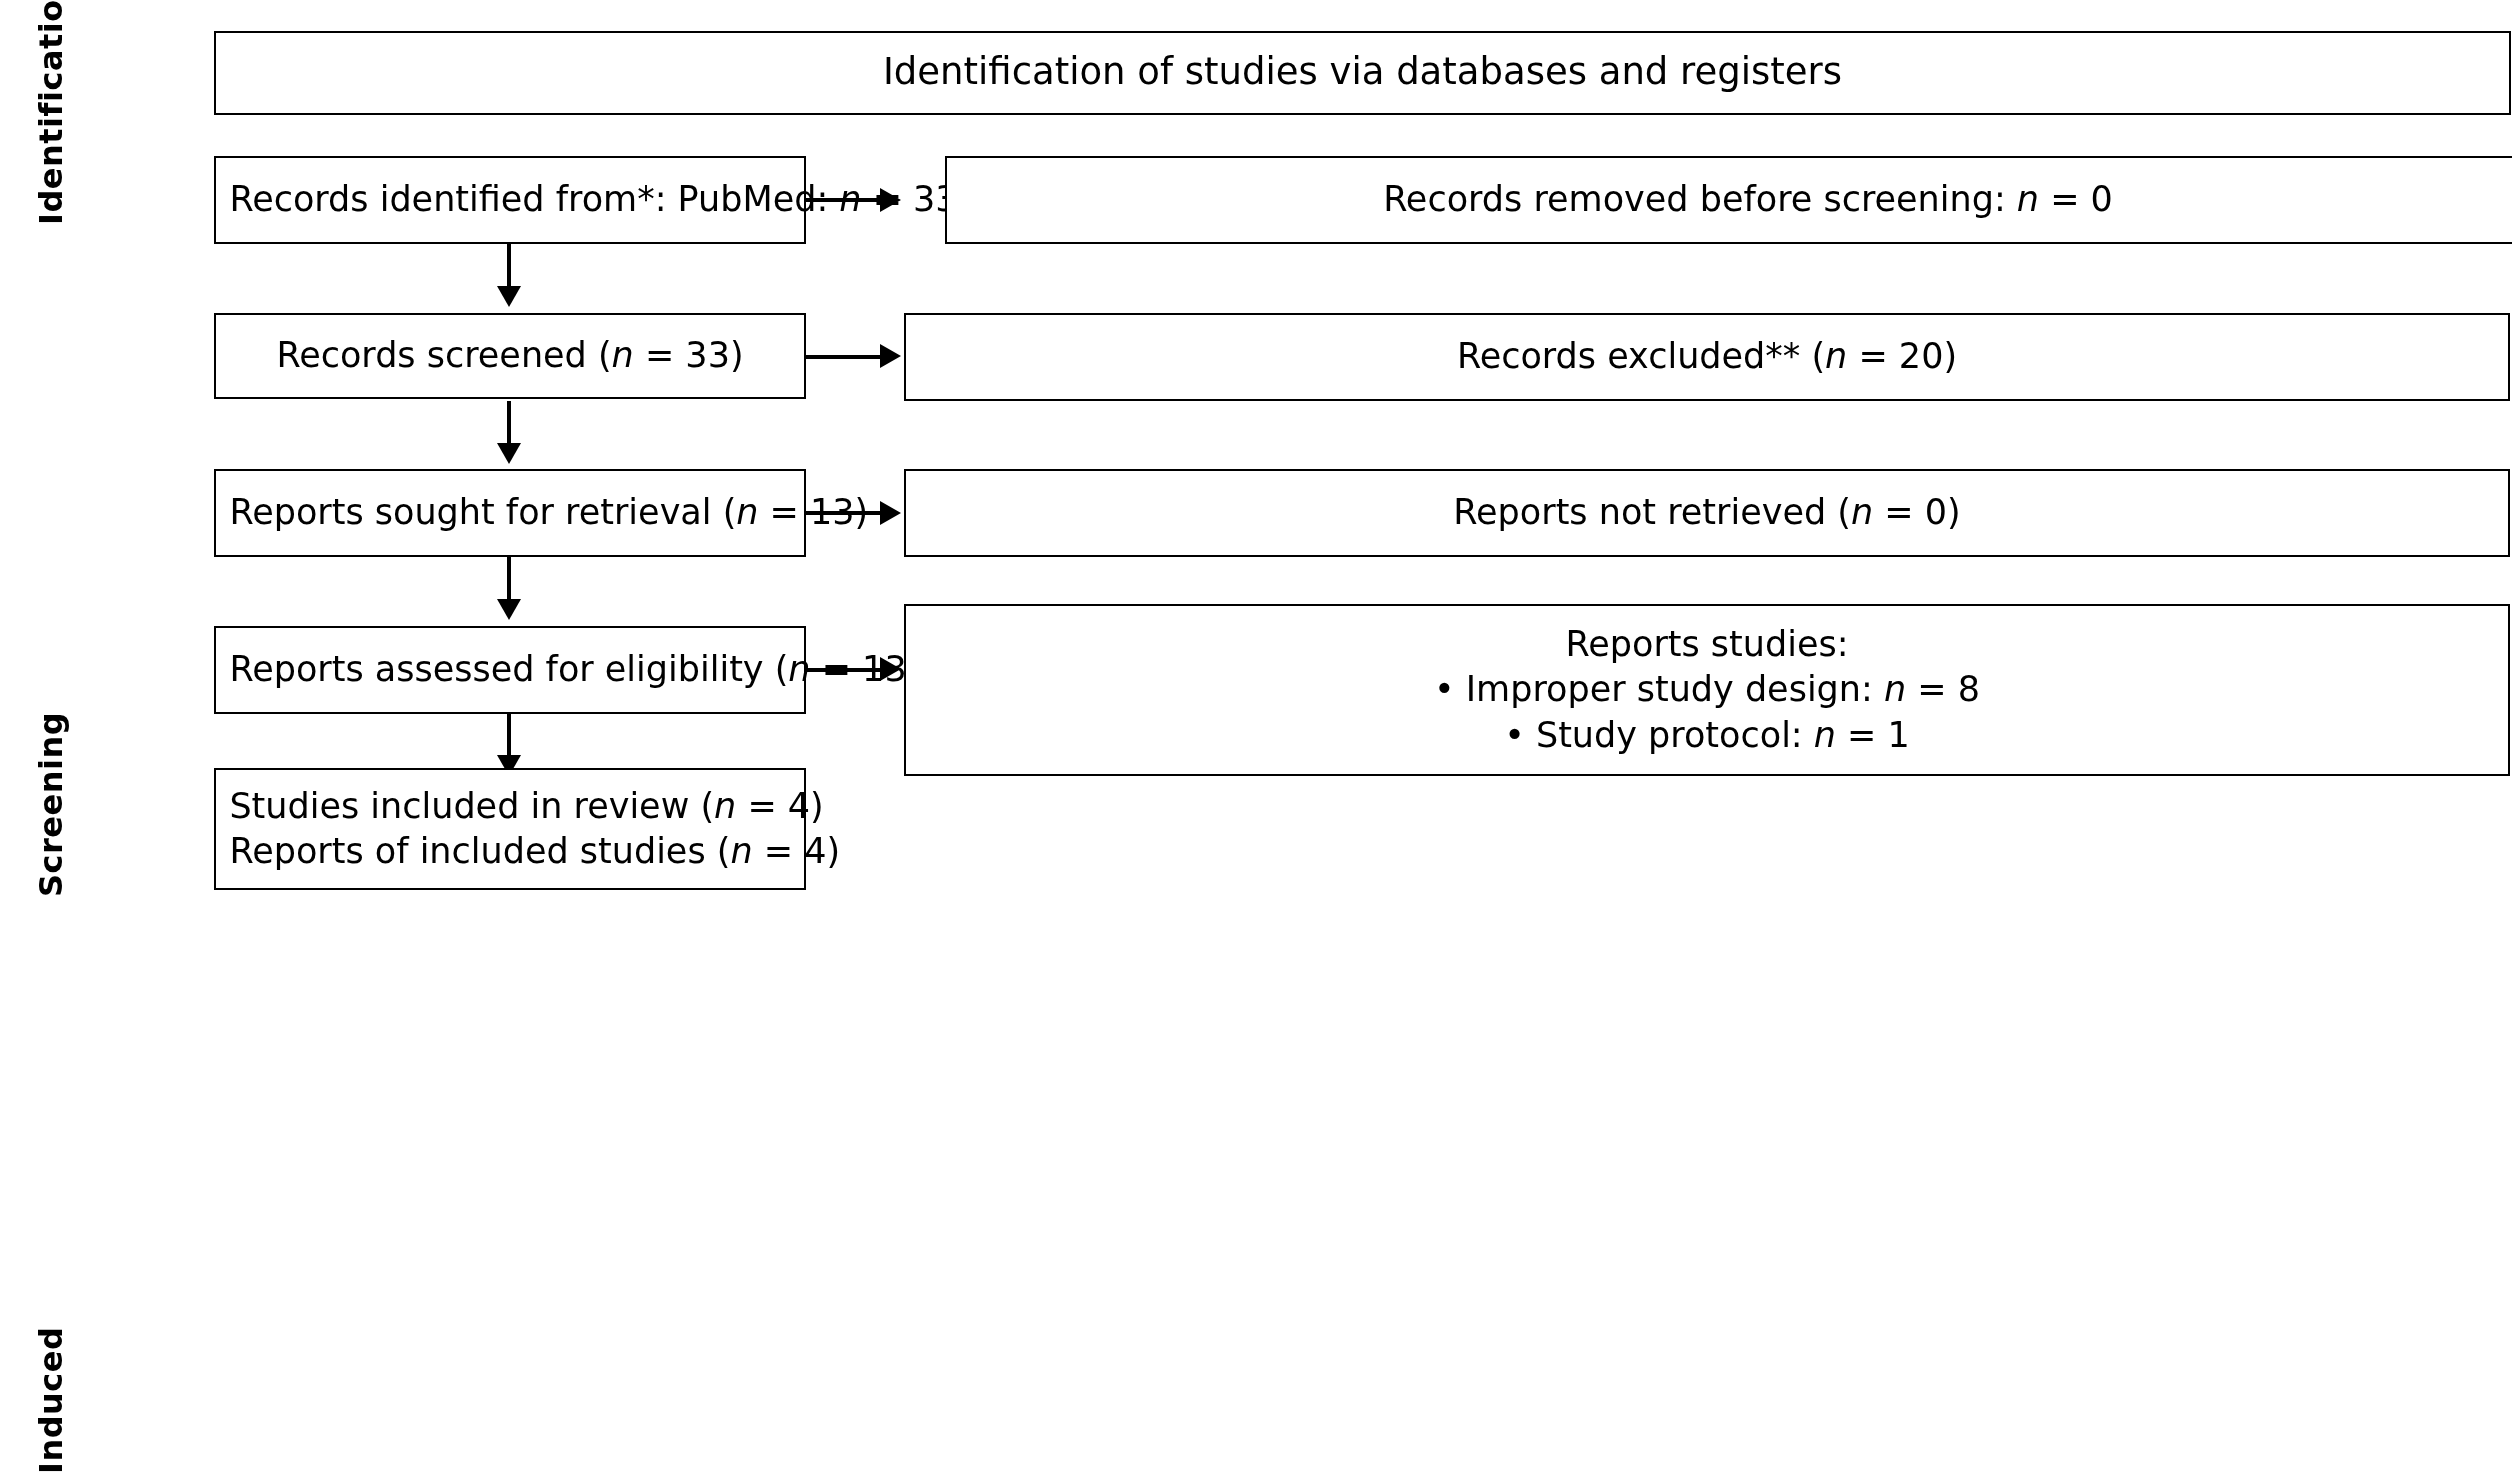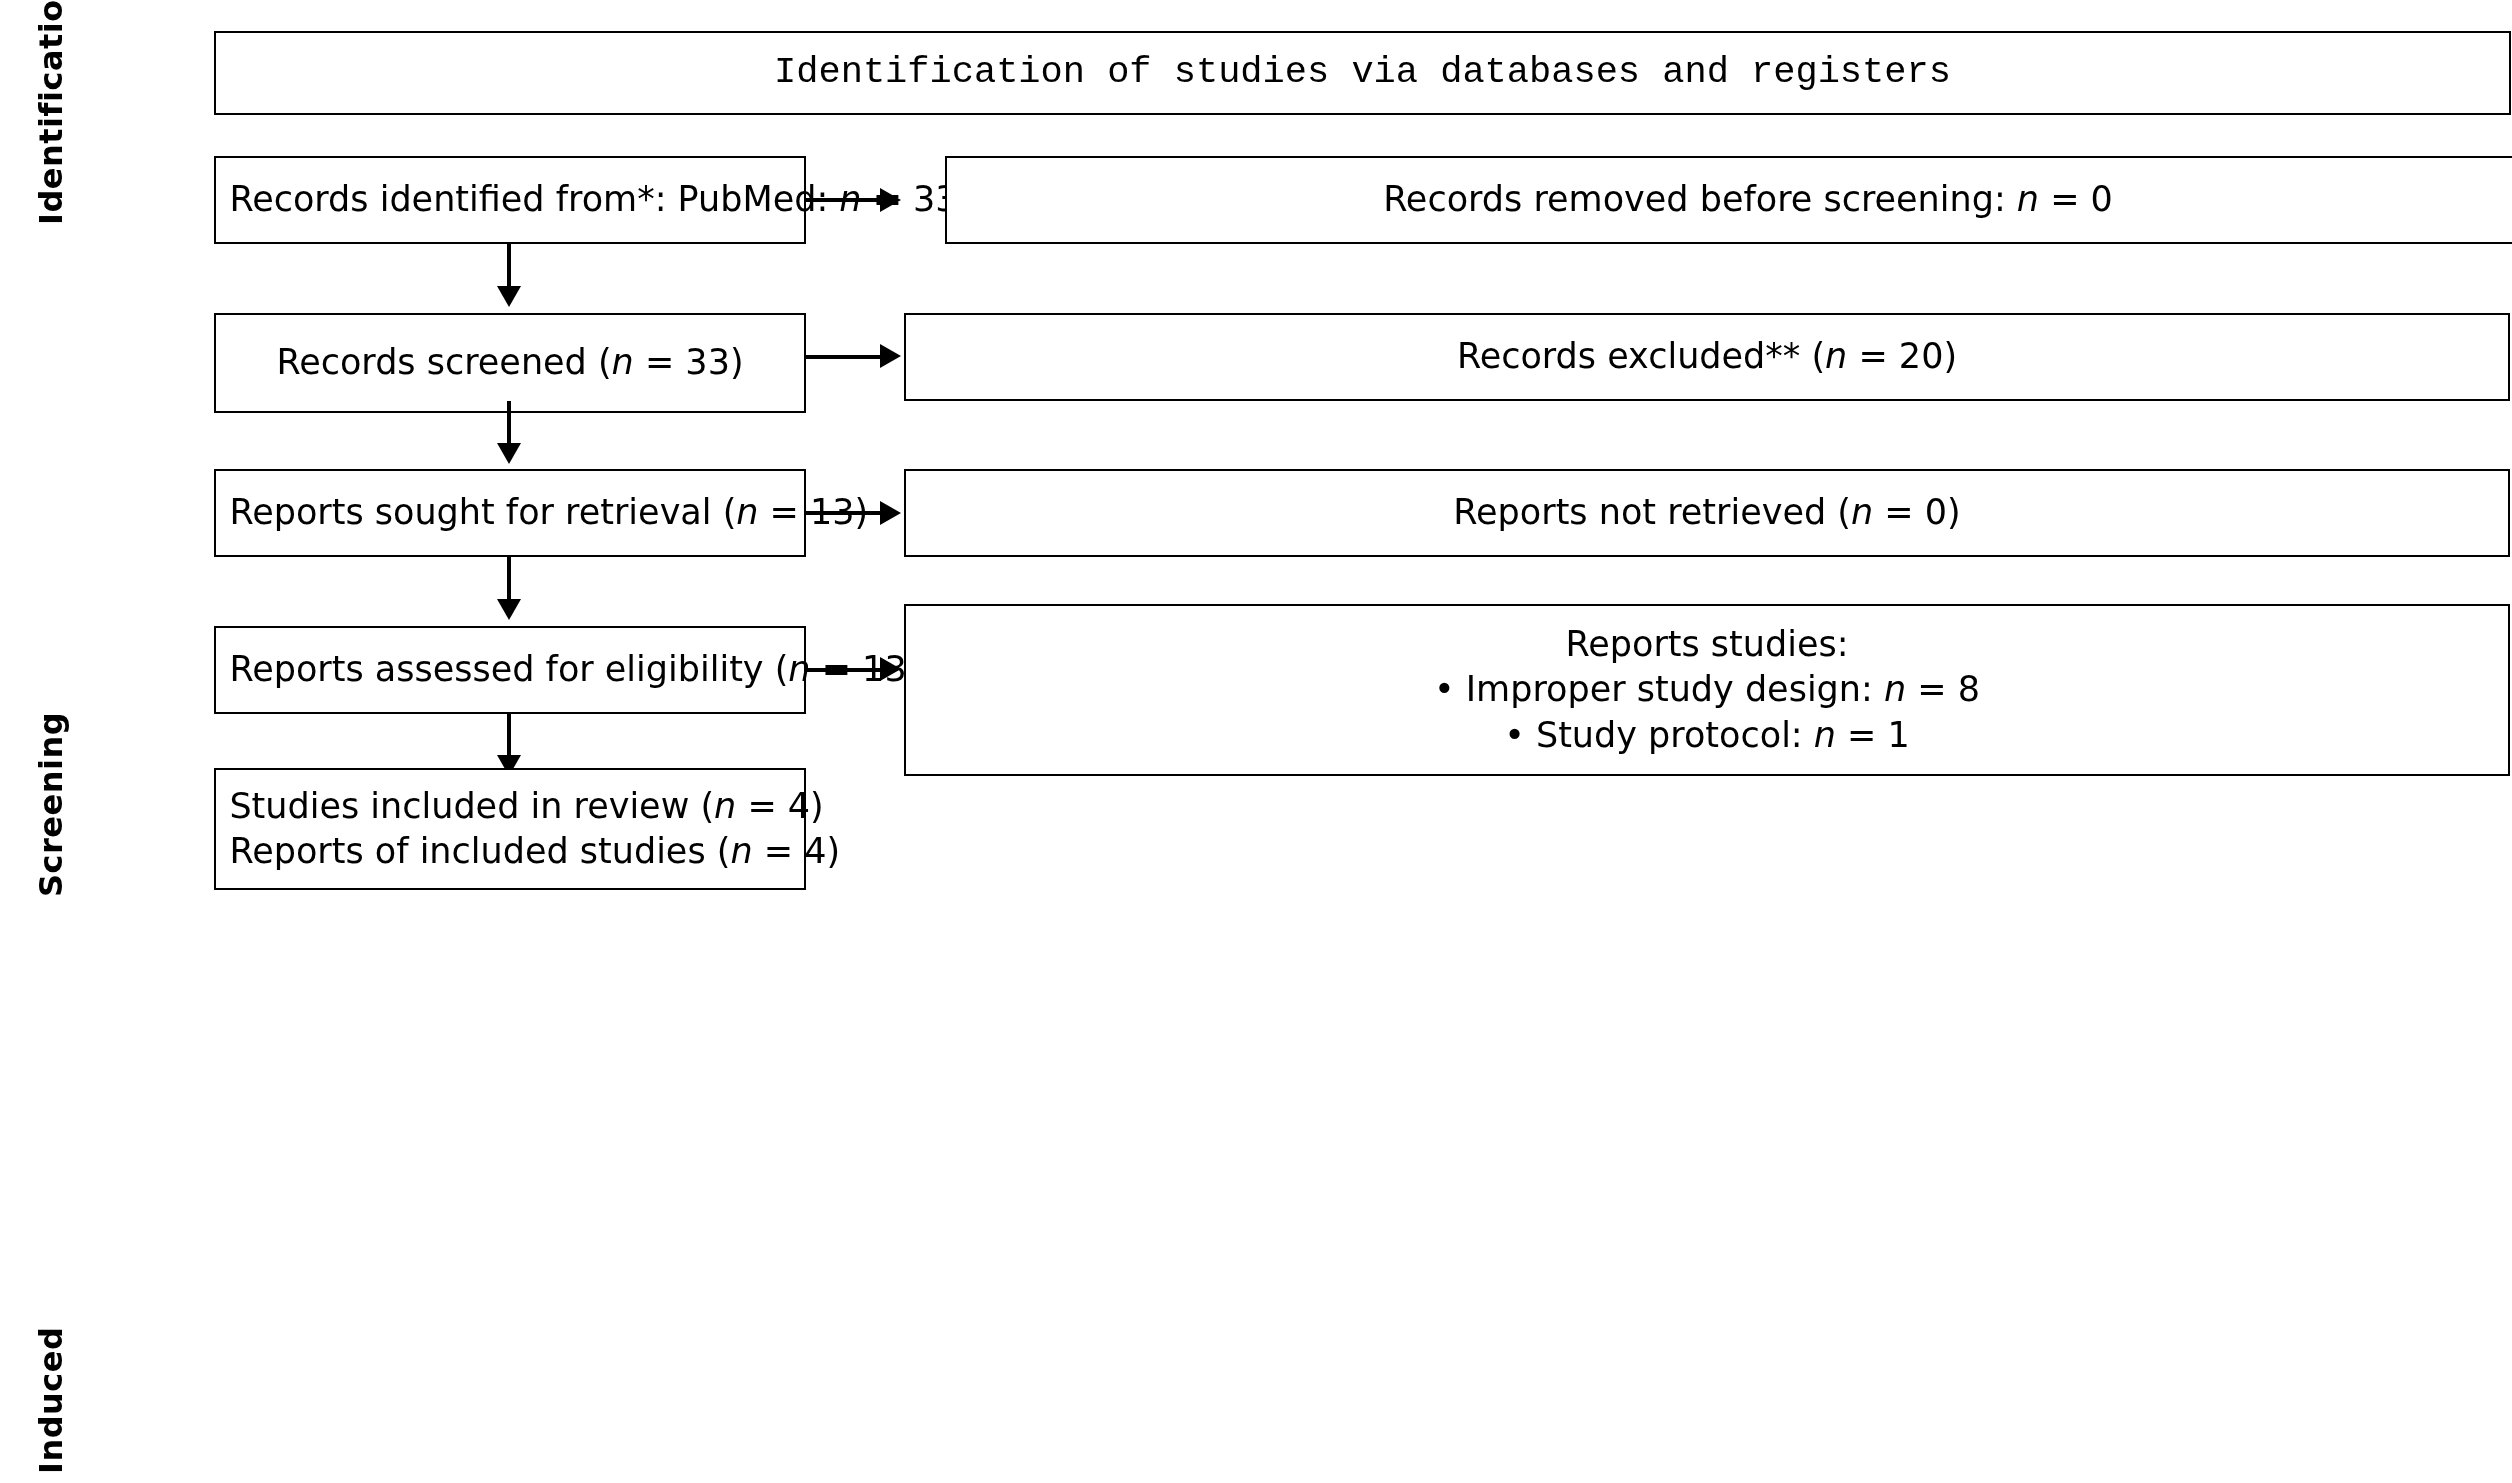--- a/index.html
+++ b/index.html
@@ -107,21 +107,21 @@
   </div>
 
   <div class="stage-label" style="top:582px; height:315px;">
     <span style="top:315px;">Screening</span>
   </div>
 
   <div class="stage-label" style="top:1283px; height:191px;">
     <span style="top:191px;">Induced</span>
   </div>
 
-  <div class="box" id="title-box" style="left:214px; top:30.5px; width:2297px; height:84px;font-family:Liberation Mono, monospace;">
+  <div class="box" id="title-box" style="left:214px; top:30.5px; width:2297px; height:84px;">
     <div class="lines">
       <span class="line">Identification of studies via databases and registers</span>
     </div>
   </div>
 
   <div class="box" style="left:214px; top:156px; width:592px; height:88px;">
     <div class="lines">
       <span class="line">Records identified from*: PubMed: <span class="nitalic">n</span> = 33</span>
     </div>
   </div>
@@ -131,21 +131,21 @@
       <span class="line">Records removed before screening: <span class="nitalic">n</span> = 0</span>
     </div>
   </div>
 
   <div class="conn conn-h" style="left:806px; top:198px; width:76px;"></div>
   <div class="arrowhead arrow-right" style="left:880px; top:188px;"></div>
 
   <div class="conn conn-v" style="left:507px; top:244px; height:50px;"></div>
   <div class="arrowhead arrow-down" style="left:497px; top:286px;"></div>
 
-  <div class="box" style="left:214px; top:313px; width:592px; height:100px;">
+  <div class="box" style="left:214px; top:313px; width:592px; height:86px;">
     <div class="lines">
       <span class="line">Records screened (<span class="nitalic">n</span> = 33)</span>
     </div>
   </div>
 
   <div class="box" style="left:904px; top:313px; width:1606px; height:88px;">
     <div class="lines">
       <span class="line">Records excluded** (<span class="nitalic">n</span> = 20)</span>
     </div>
   </div>

